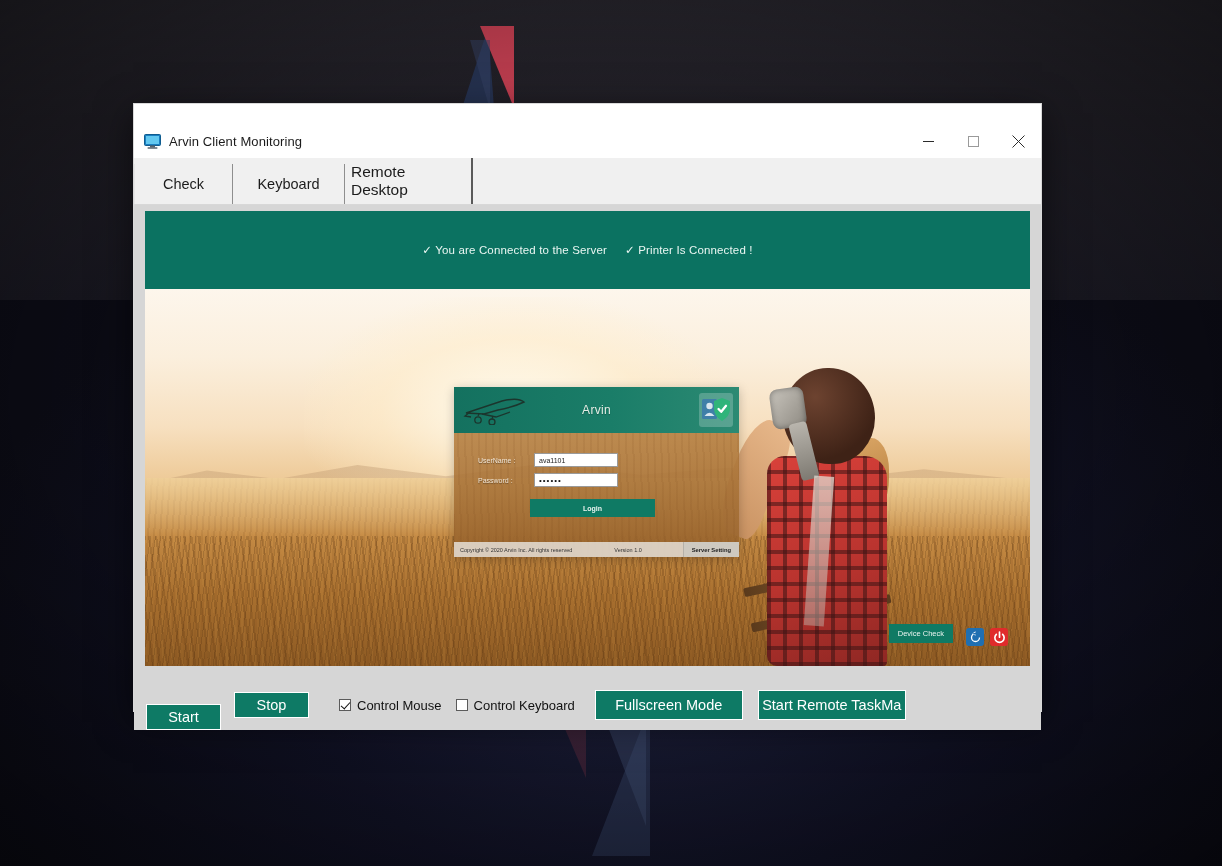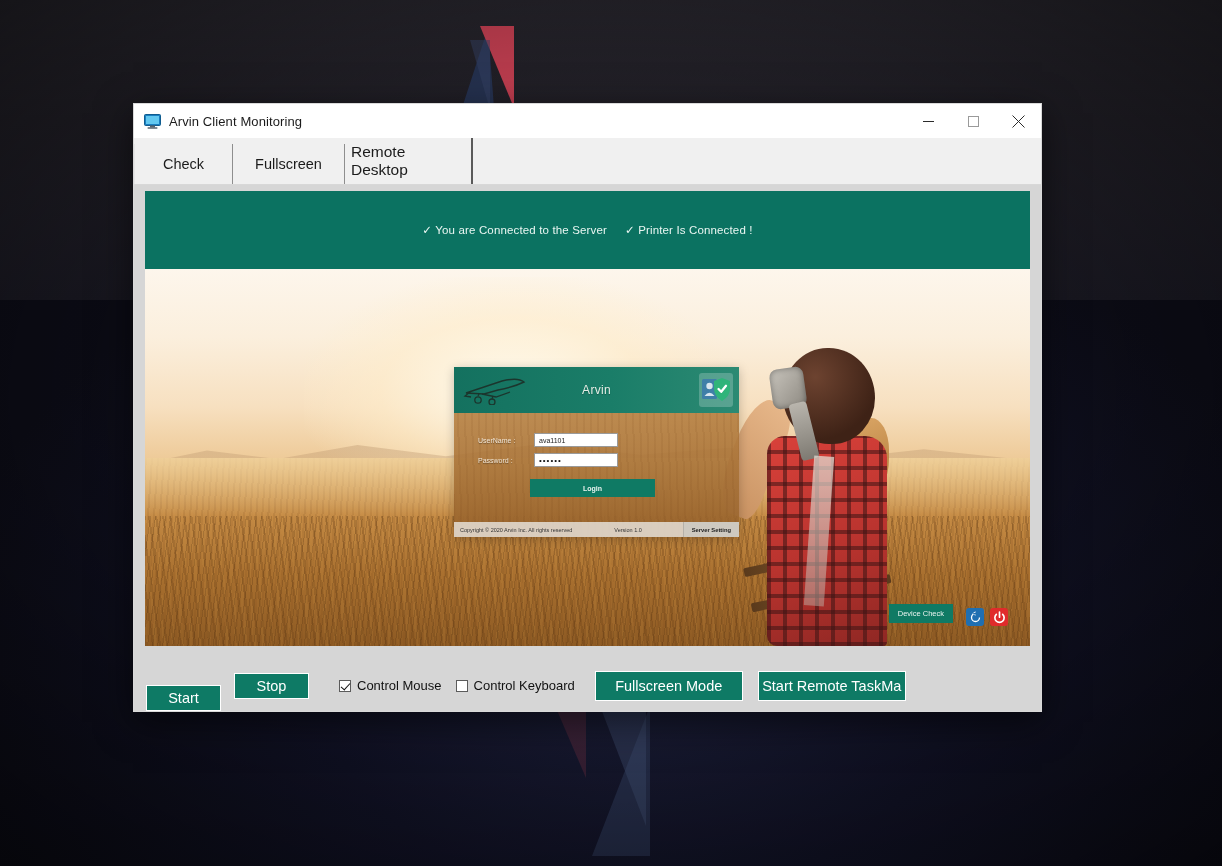--- a/index.html
+++ b/index.html
@@ -103,20 +103,21 @@
     box-sizing: border-box;
     display: flex; flex-direction: column;
   }
 
   
   .titlebar {
     height: 34px;
     background: #ffffff;
     display: flex; align-items: center;
     flex: 0 0 auto;
+    margin-top: 20px;
   }
   .title-left { display: flex; align-items: center; padding-left: 10px; gap: 8px; }
   .app-icon {
     width: 17px; height: 15px;
     position: relative;
     flex: 0 0 auto;
   }
   .title-text {
     font-size: 13px; color: #1b1b1b;
     letter-spacing: .1px;
@@ -525,21 +526,21 @@
           <svg width="13" height="13" viewBox="0 0 13 13">
               <line x1="0.5" y1="0.5" x2="12.5" y2="12.5" stroke="currentColor" stroke-width="1"></line>
               <line x1="12.5" y1="0.5" x2="0.5" y2="12.5" stroke="currentColor" stroke-width="1"></line>
             </svg>
         </div>
       </div>
     </div>
 
     <div class="tabstrip">
       <div class="tab t0">Check</div>
-      <div class="tab t1">Fullscreen</div>
+      <div class="tab t1">Keyboard</div>
       <div class="tab active">Remote Desktop</div>
       <div class="tab-rest"></div>
     </div>
 
     <div class="app-body">
 
       <div class="status-banner">
         <div class="status-line">✓ You are Connected to the Server</div>
         <div class="status-line">✓ Printer Is Connected !</div>
       </div>

